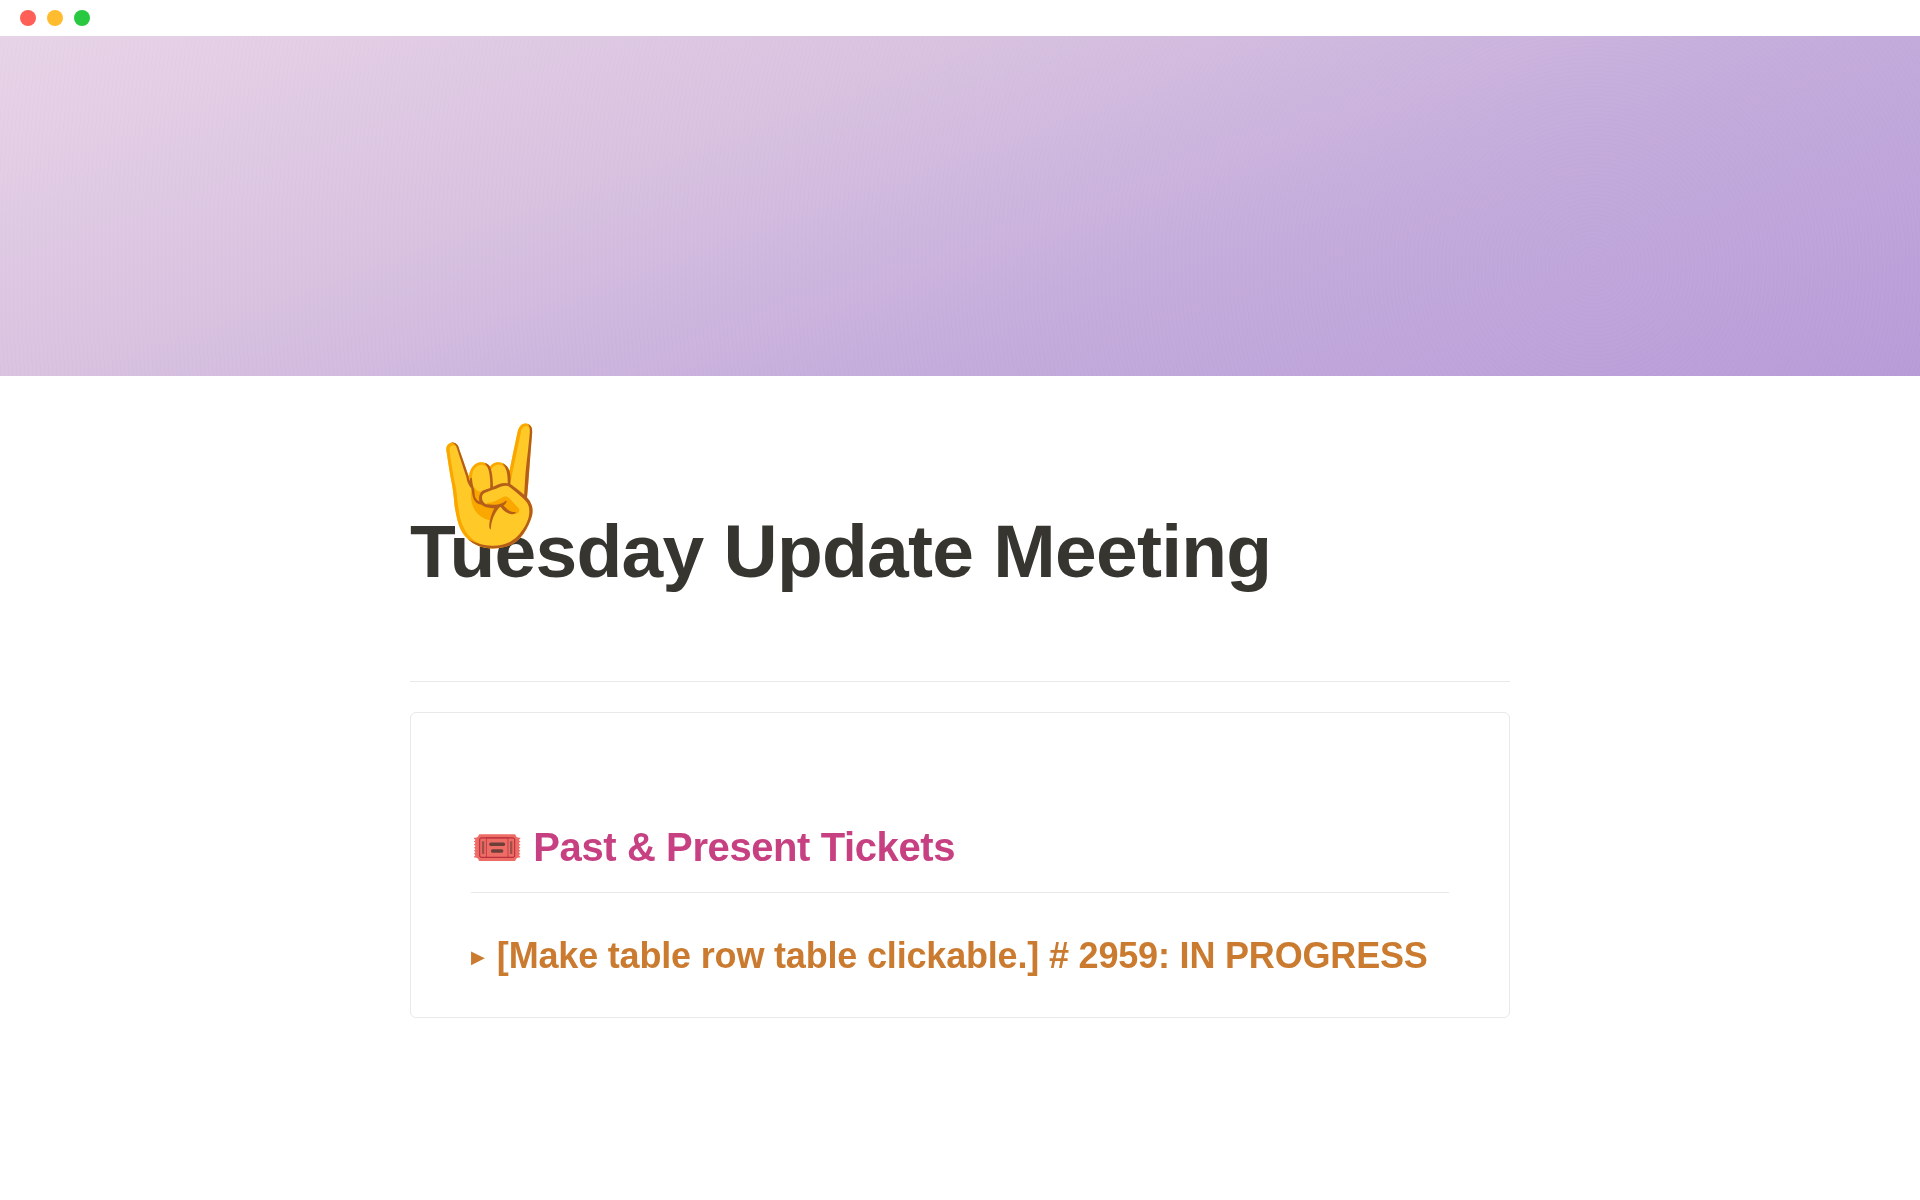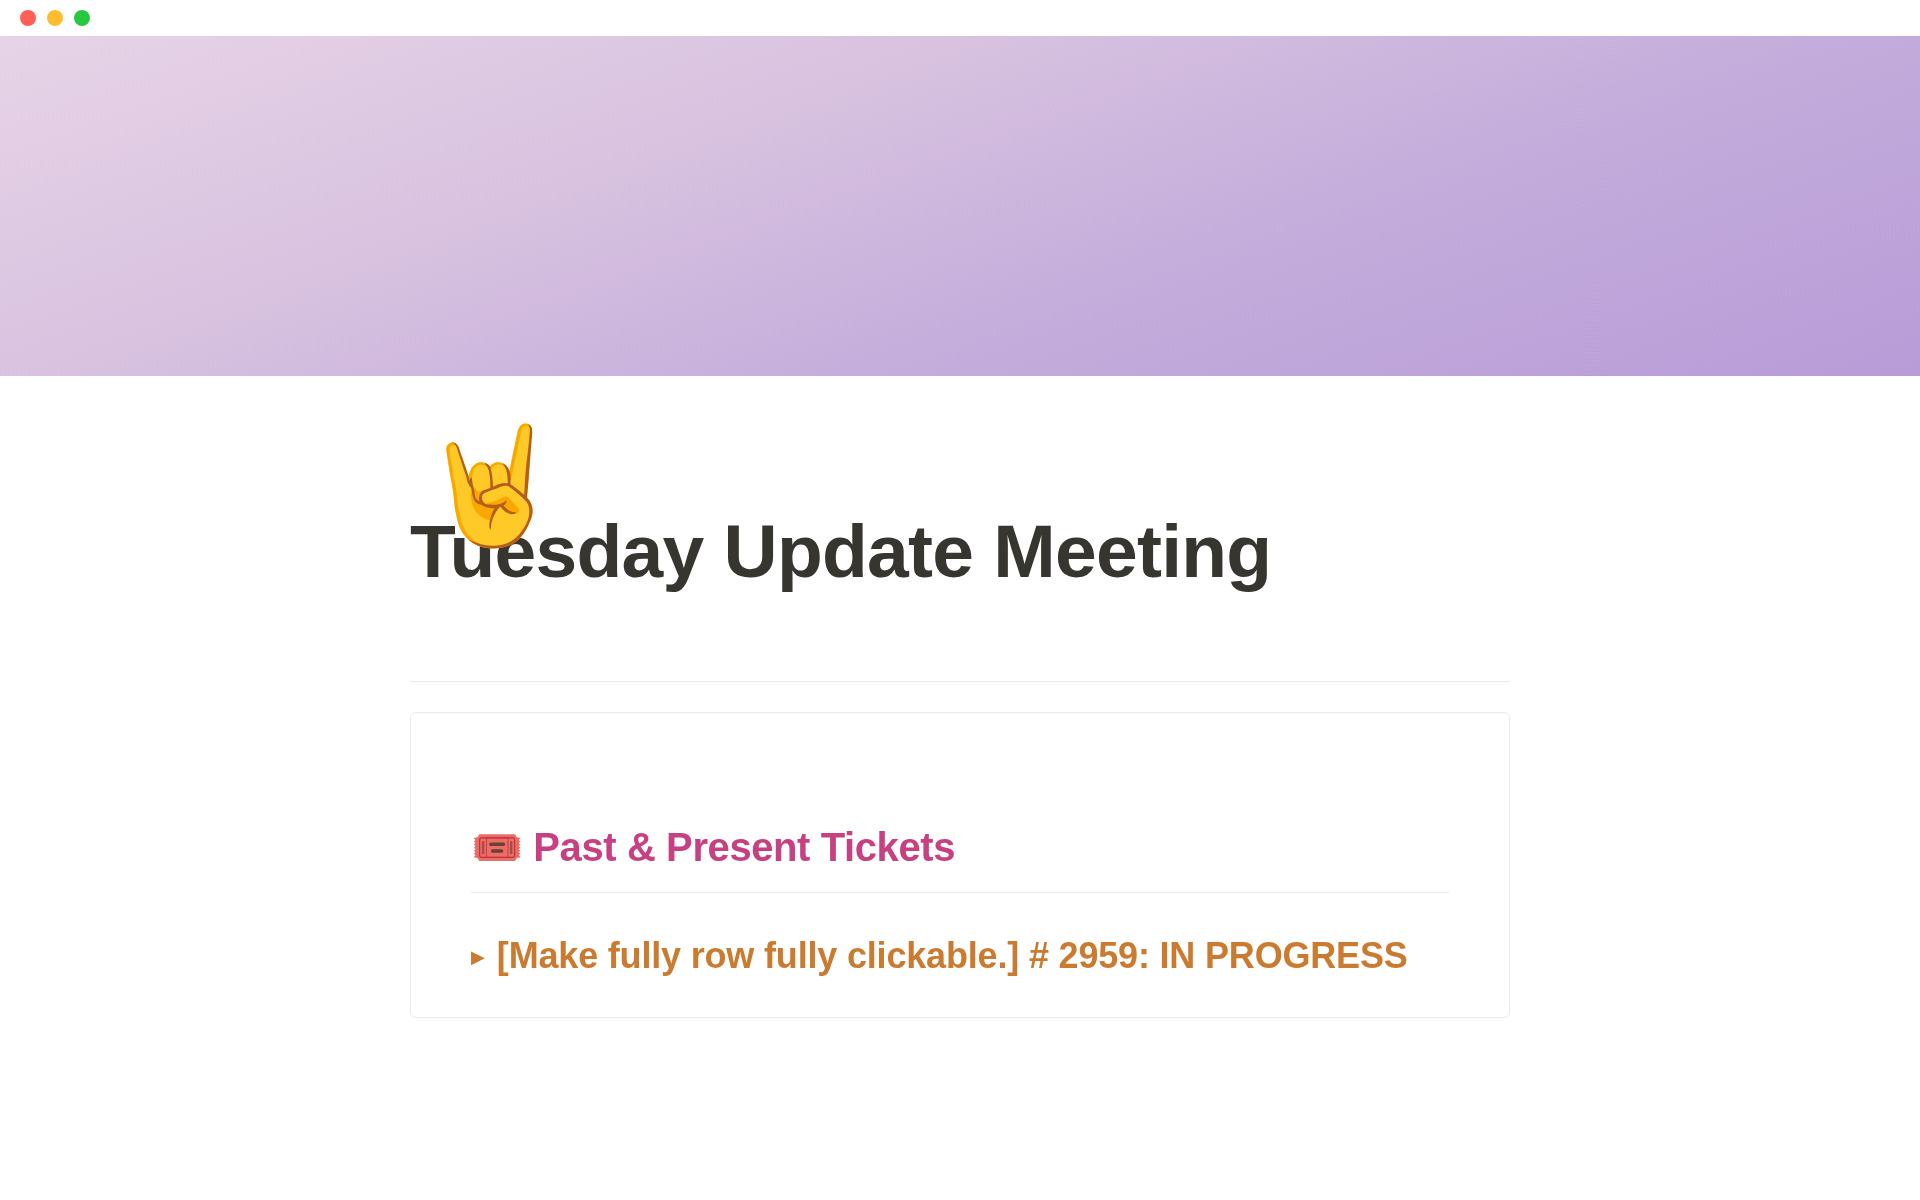--- a/index.html
+++ b/index.html
@@ -158,16 +158,16 @@
   <div class="callout-box">
     <div class="section-heading">
       <span class="section-icon">🎟️</span>
       <span class="section-title">Past &amp; Present Tickets</span>
     </div>
 
     <div class="section-divider"></div>
 
     <div class="toggle-item">
       <span class="toggle-triangle">▶</span>
-      <span class="toggle-text">[Make fully row fully clickable.] # 2959: IN PROGRESS</span>
+      <span class="toggle-text">[Make table row table clickable.] # 2959: IN PROGRESS</span>
     </div>
   </div>
 </div>
 
 </body></html>

